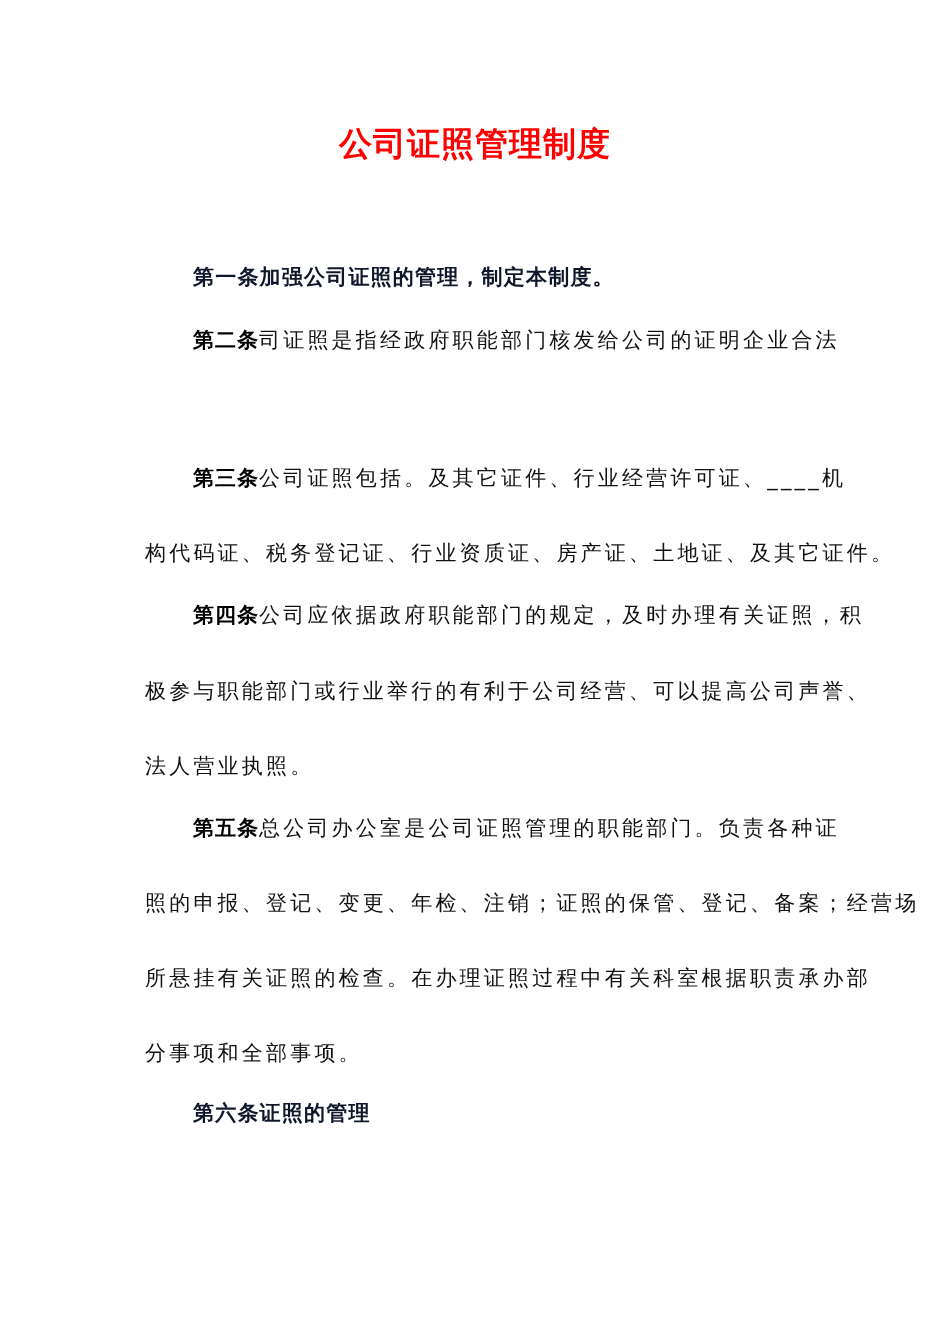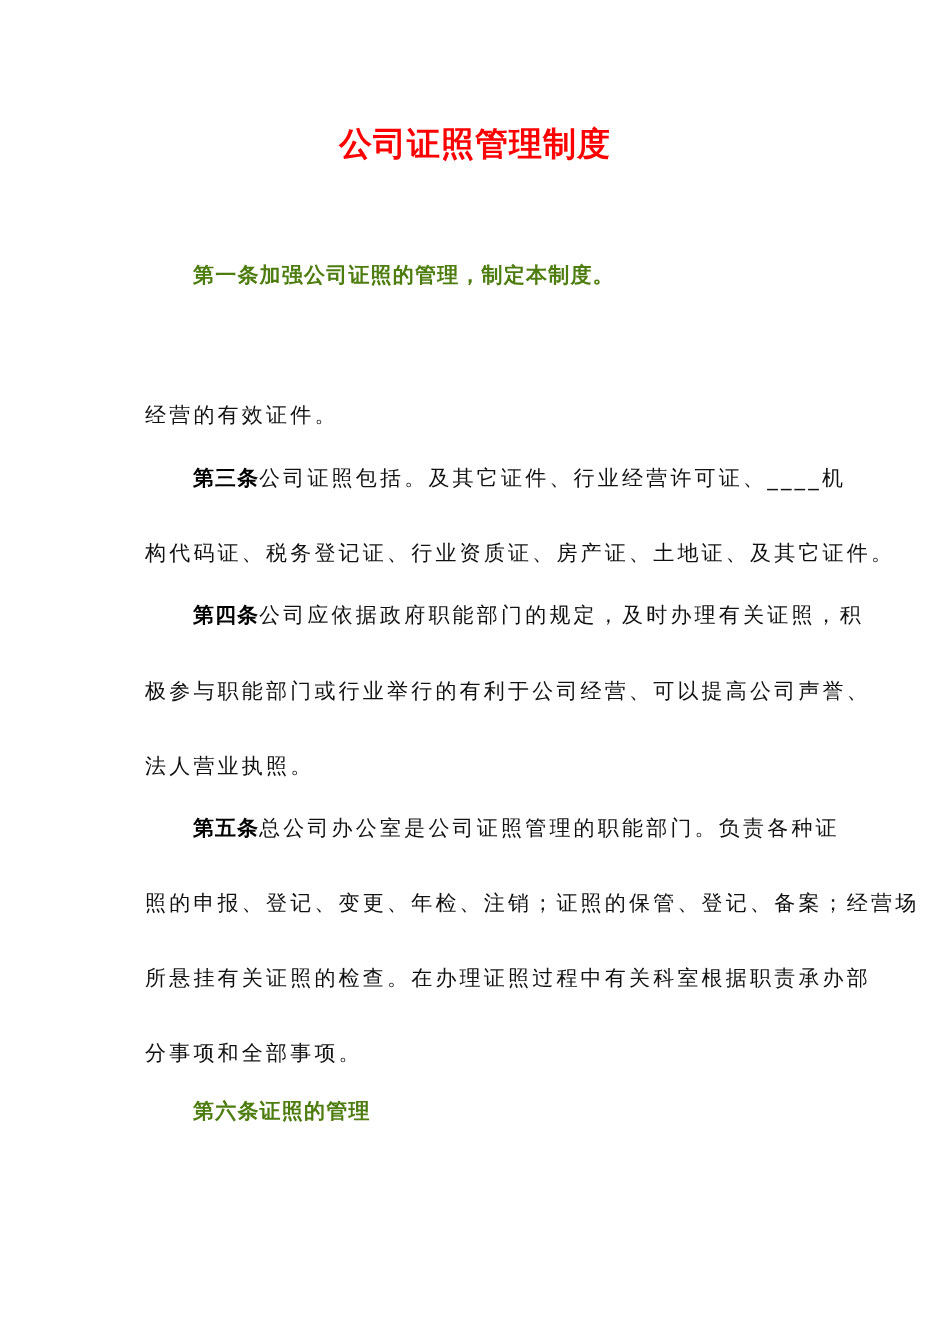--- a/index.html
+++ b/index.html
@@ -37,32 +37,32 @@
       position: absolute;
       font-size: 21px;
       line-height: 30px;
       white-space: nowrap;
       letter-spacing: 3.2px;
       color: #111111;
     }
     .line.indent { left: 193px; }
     .line.flush { left: 145px; }
     .bold { font-weight: bold; letter-spacing: 1px; color: #000; }
-    .line.heading { font-weight: bold; letter-spacing: 1.2px; color:#4d7c0f;font-family:Liberation Mono, monospace; }
+    .line.heading { font-weight: bold; letter-spacing: 1.2px; color:#0f172a; }
   </style>
 </head>
 <body>
 
 <div class="page">
 
   <div class="title">公司证照管理制度</div>
 
   <div class="line indent heading" style="top:262px;">第一条加强公司证照的管理，制定本制度。</div>
 
-  <div class="line flush" style="top:400px;">经营的有效证件。</div>
+  <div class="line indent" style="top:325px;"><span class="bold">第二条</span><span>司证照是指经政府职能部门核发给公司的证明企业合法</span></div>
 
   <div class="line indent" style="top:463px;"><span class="bold">第三条</span><span>公司证照包括。及其它证件、行业经营许可证、____机</span></div>
   <div class="line flush" style="top:538px;">构代码证、税务登记证、行业资质证、房产证、土地证、及其它证件。</div>
 
   <div class="line indent" style="top:600px;"><span class="bold">第四条</span><span>公司应依据政府职能部门的规定，及时办理有关证照，积</span></div>
   <div class="line flush" style="top:676px;text-align:right;">极参与职能部门或行业举行的有利于公司经营、可以提高公司声誉、</div>
   <div class="line flush" style="top:751px;">法人营业执照。</div>
 
   <div class="line indent" style="top:813px;text-align:center;"><span class="bold">第五条</span><span>总公司办公室是公司证照管理的职能部门。负责各种证</span></div>
   <div class="line flush" style="top:888px;">照的申报、登记、变更、年检、注销；证照的保管、登记、备案；经营场</div>

